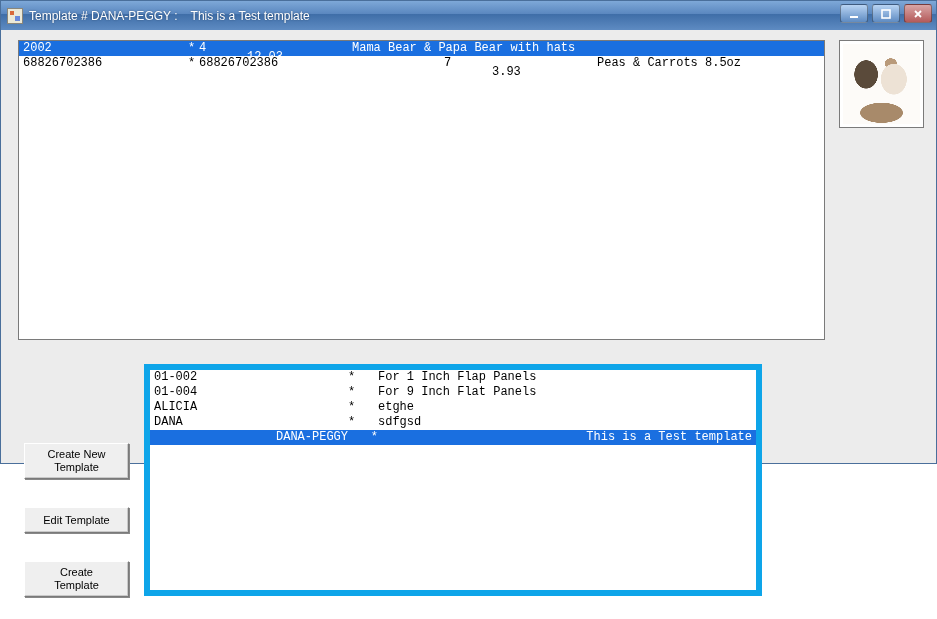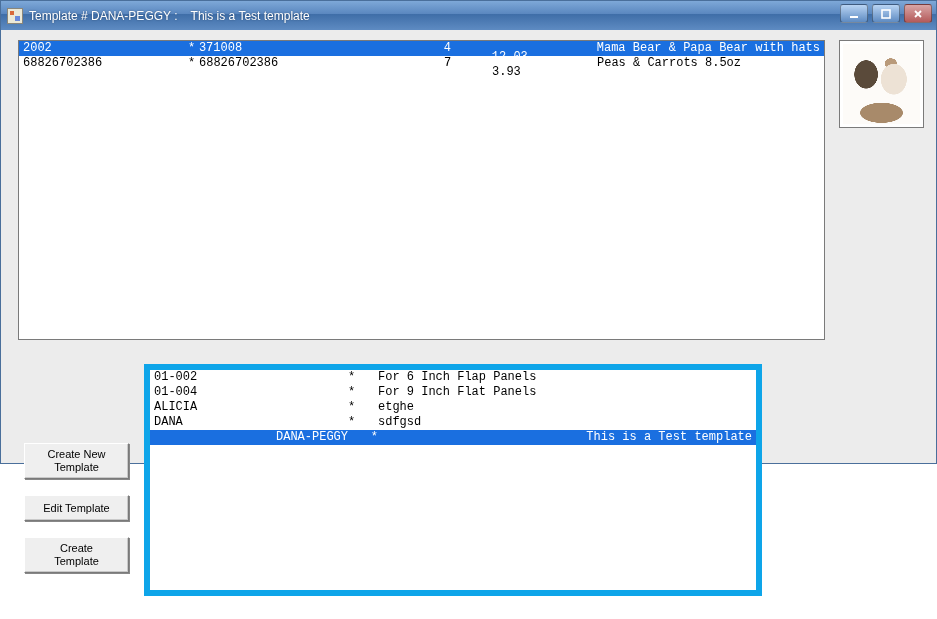--- a/index.html
+++ b/index.html
@@ -78,21 +78,21 @@
   }
   .bottom-grid .trow{display:flex;white-space:pre;padding:0 4px;height:15px;}
   .bottom-grid .trow.selected{background:#1a6fe0;color:#fff;text-align:right;}
   .bottom-grid .t1{width:194px;}
   .bottom-grid .t2{width:30px;}
   .bottom-grid .t3{flex:1;}
 
   
   .btn-stack{
     position:absolute; left:23px; top:413px; width:105px;
-    display:flex; flex-direction:column; gap:16px;
+    display:flex; flex-direction:column; gap:28px;
   }
   .wbtn{
     height:36px; background:#efefef;
     border:1px solid #7a7a7a;
     border-top-color:#fff;border-left-color:#fff;
     box-shadow:1px 1px 0 #888, inset -1px -1px 0 #c9c9c9;
     font-family:"Microsoft Sans Serif",Tahoma,sans-serif;
     font-size:11px; text-align:center; line-height:13px;
     display:flex;align-items:center;justify-content:center;
     padding:0 6px; cursor:default; white-space:pre-line;
@@ -121,30 +121,30 @@
         <svg viewBox="0 0 10 10">
             <path d="M2 2 L8 8 M8 2 L2 8" stroke="#fff" stroke-width="1.8"></path>
           </svg>
       </div>
     </div>
   </div>
 
   <div class="client">
 
     <div class="top-grid" id="top-grid">
-        <div class="row selected"><span class="c1">2002</span><span class="c2">*</span><span class="c3">371008</span><span class="c4">4</span><span class="c5">12.03</span><span class="c6">Mama Bear &amp; Papa Bear with hats</span></div>
+        <div class="row selected"><span class="c1">2002</span><span class="c2">*</span><span class="c4">4</span><span class="c5">12.03</span><span class="c6">Mama Bear &amp; Papa Bear with hats</span></div>
         <div class="row"><span class="c1">68826702386</span><span class="c2">*</span><span class="c3">68826702386</span><span class="c4">7</span><span class="c5">3.93</span><span class="c6">Peas &amp; Carrots 8.5oz</span></div>
       </div>
 
     <div class="thumb-outer">
       <div class="thumb-inner"></div>
     </div>
 
     <div class="bottom-grid" id="bottom-grid">
-        <div class="trow"><span class="t1">01-002</span><span class="t2">*</span><span class="t3">For 6 Inch Flap Panels</span></div>
+        <div class="trow"><span class="t1">01-002</span><span class="t2">*</span><span class="t3">For 1 Inch Flap Panels</span></div>
         <div class="trow"><span class="t1">01-004</span><span class="t2">*</span><span class="t3">For 9 Inch Flat Panels</span></div>
         <div class="trow"><span class="t1">ALICIA</span><span class="t2">*</span><span class="t3">etghe</span></div>
         <div class="trow"><span class="t1">DANA</span><span class="t2">*</span><span class="t3">sdfgsd</span></div>
         <div class="trow selected"><span class="t1">DANA-PEGGY</span><span class="t2">*</span><span class="t3">This is a Test template</span></div>
       </div>
 
     <div class="btn-stack">
       <div class="wbtn">Create New
 Template</div>
       <div class="wbtn single">Edit Template</div>

